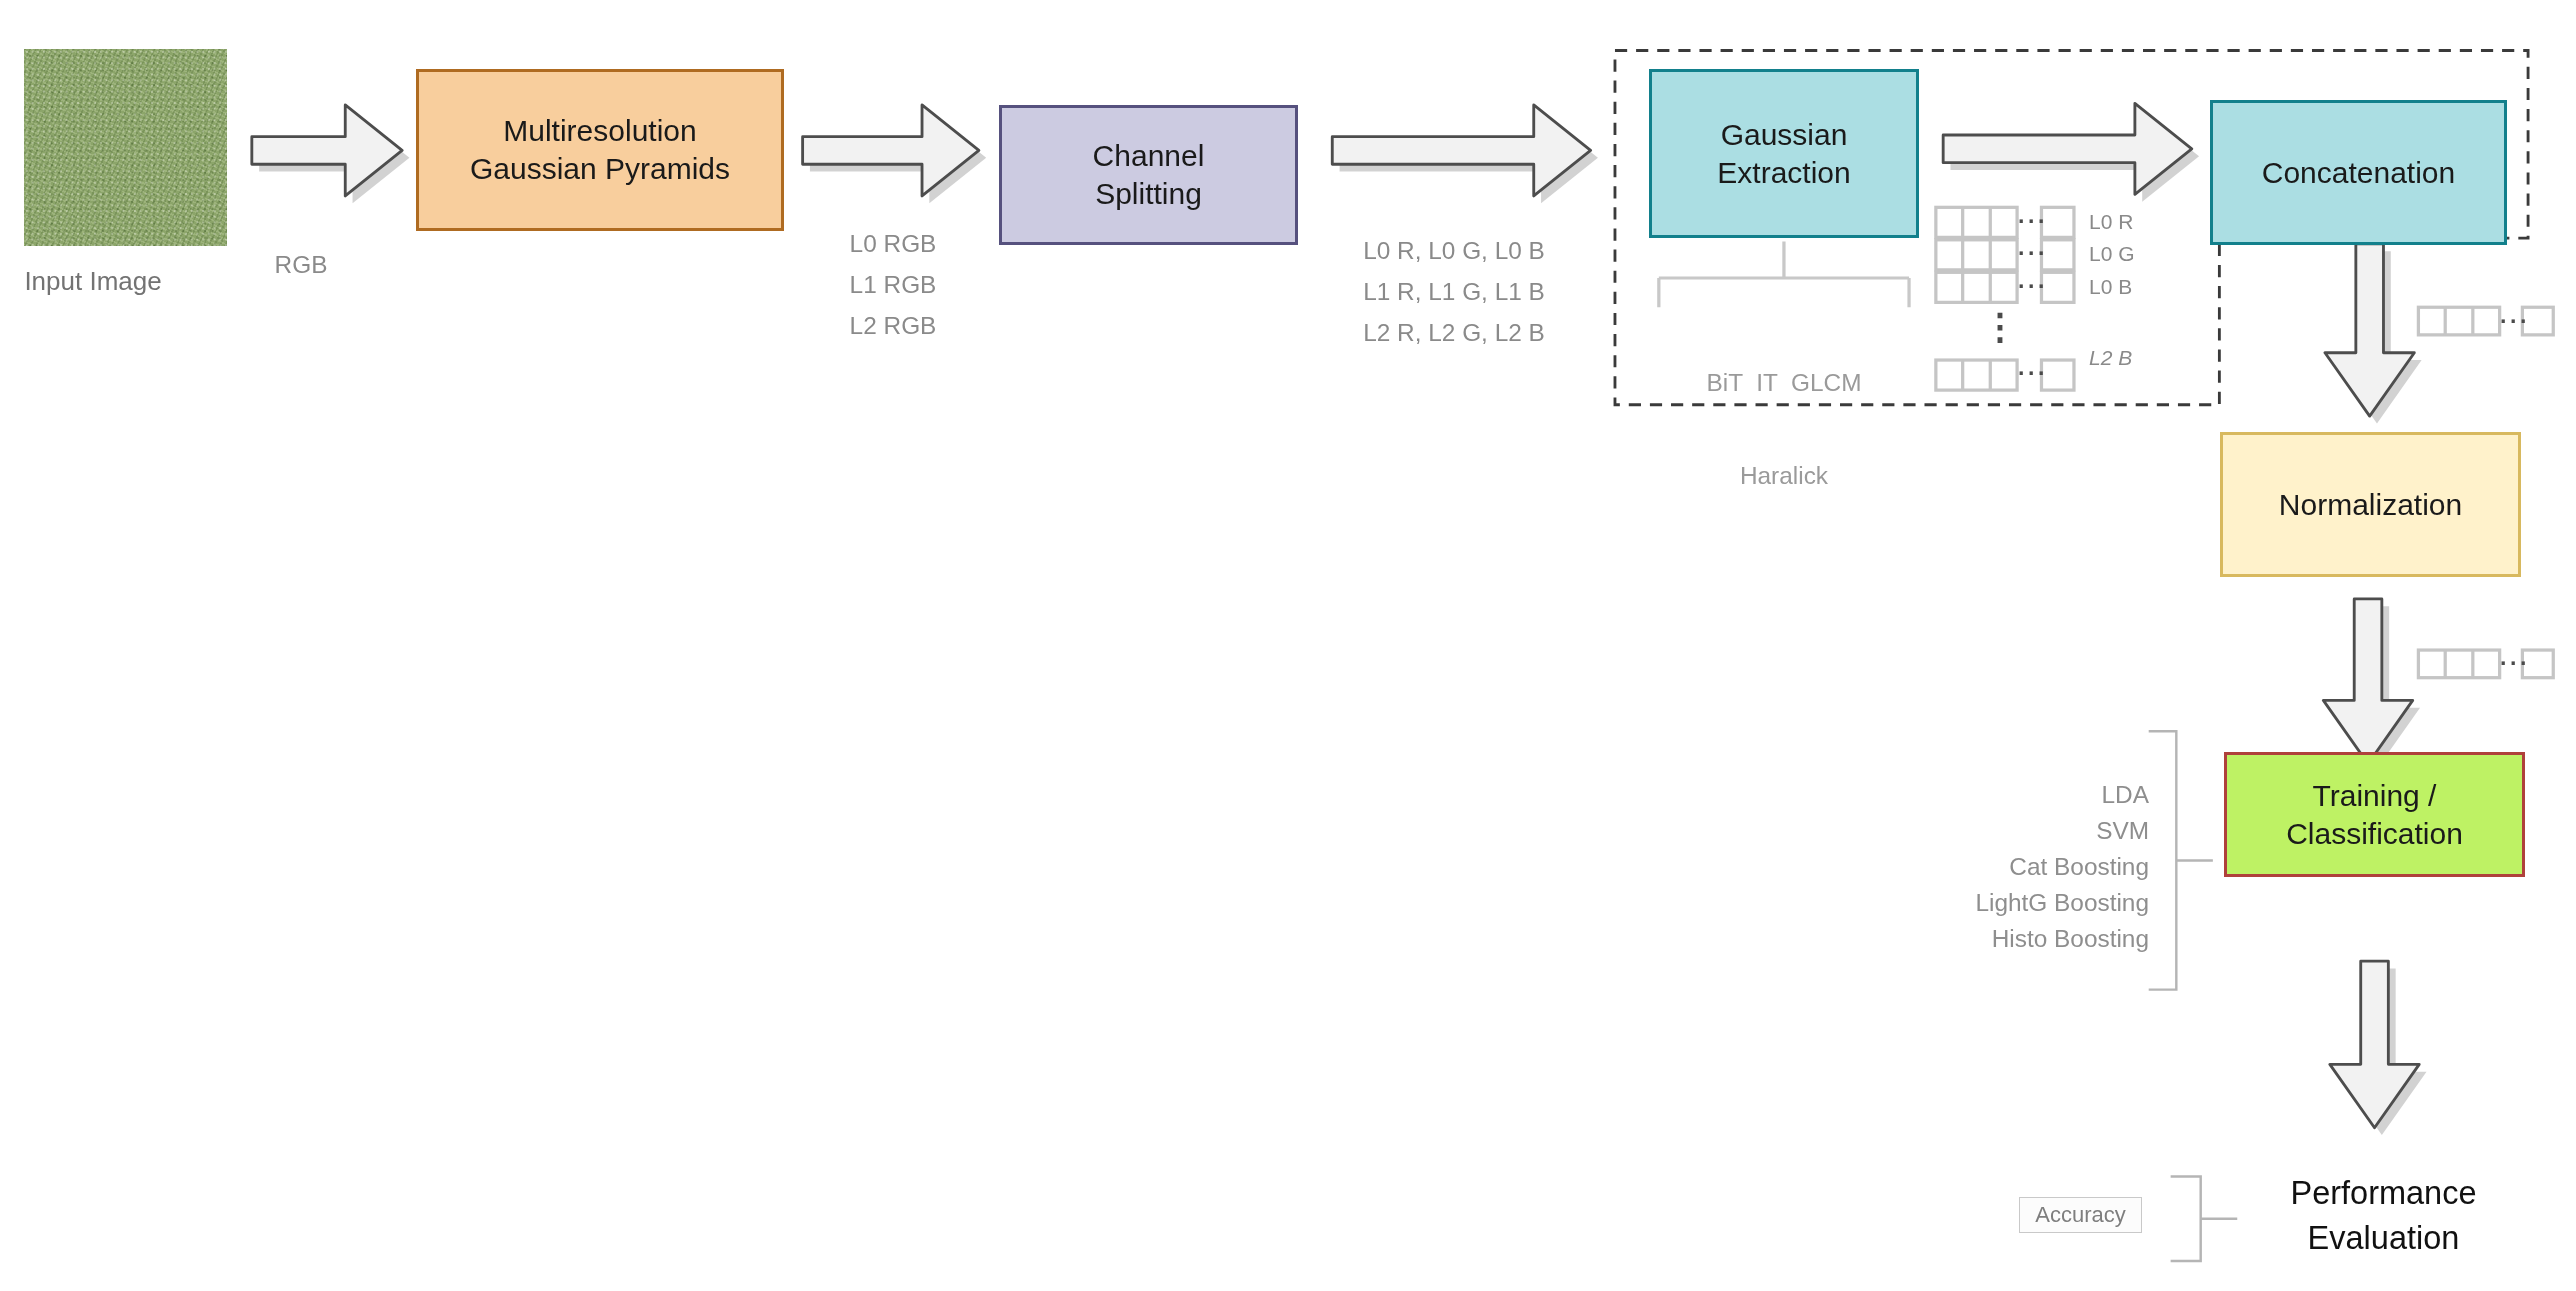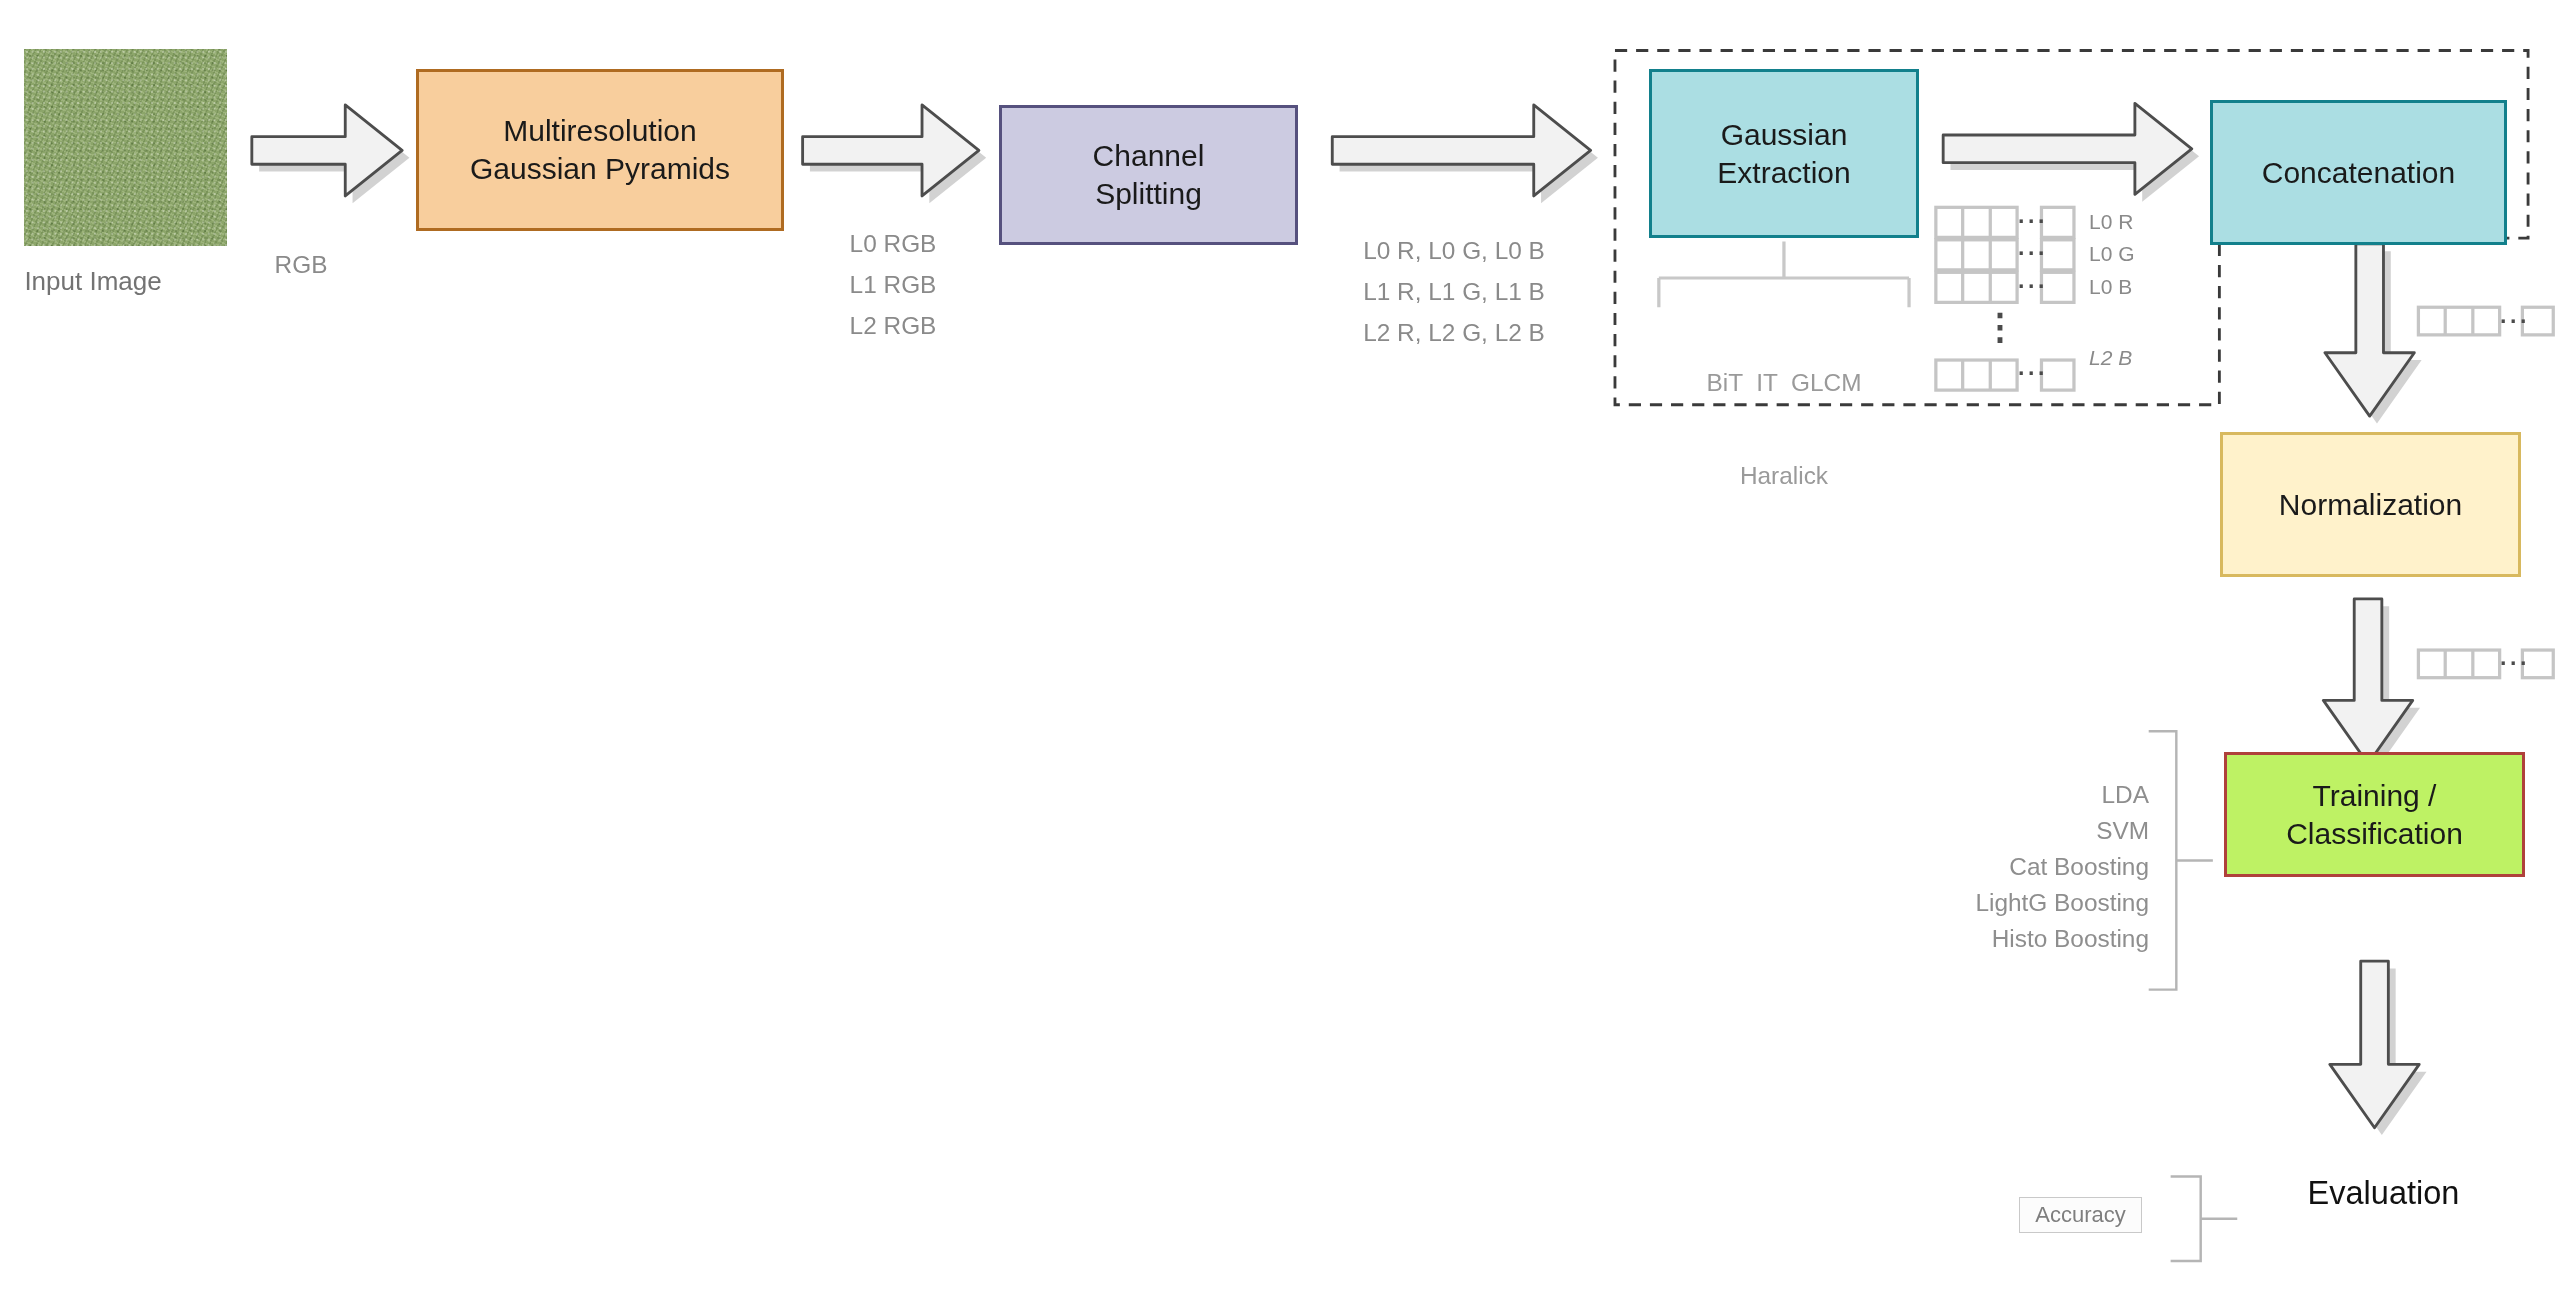--- a/index.html
+++ b/index.html
@@ -183,15 +183,16 @@
   <div>Cat Boosting</div>
   <div>LightG Boosting</div>
   <div>Histo Boosting</div>
 </div>
 
 <div class="abs accuracy-box">
   <span>Accuracy</span>
 </div>
 
 <div class="abs performance" style="left:2221px;top:1171px;width:325px;">
+  <div>Performance</div>
   <div>Evaluation</div>
 </div>
 
 
 </body></html>

